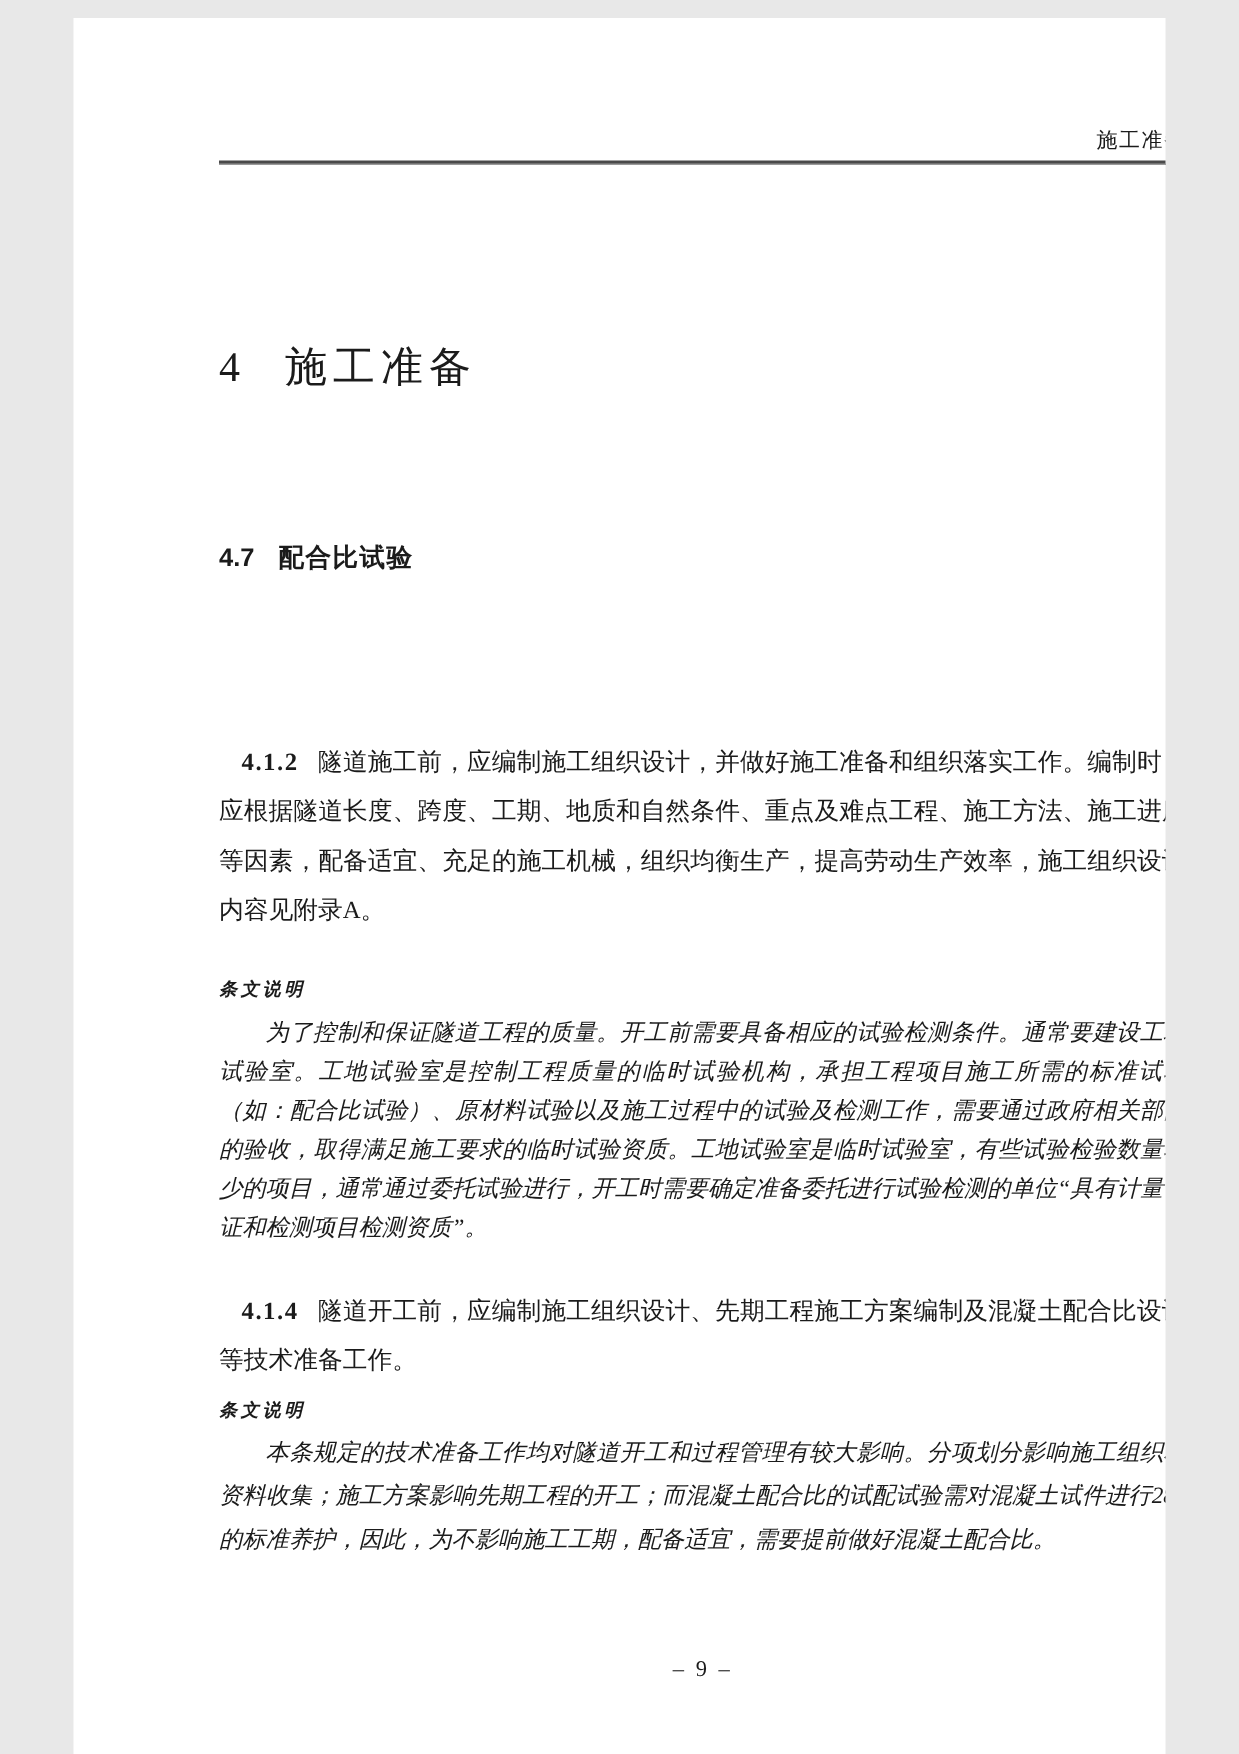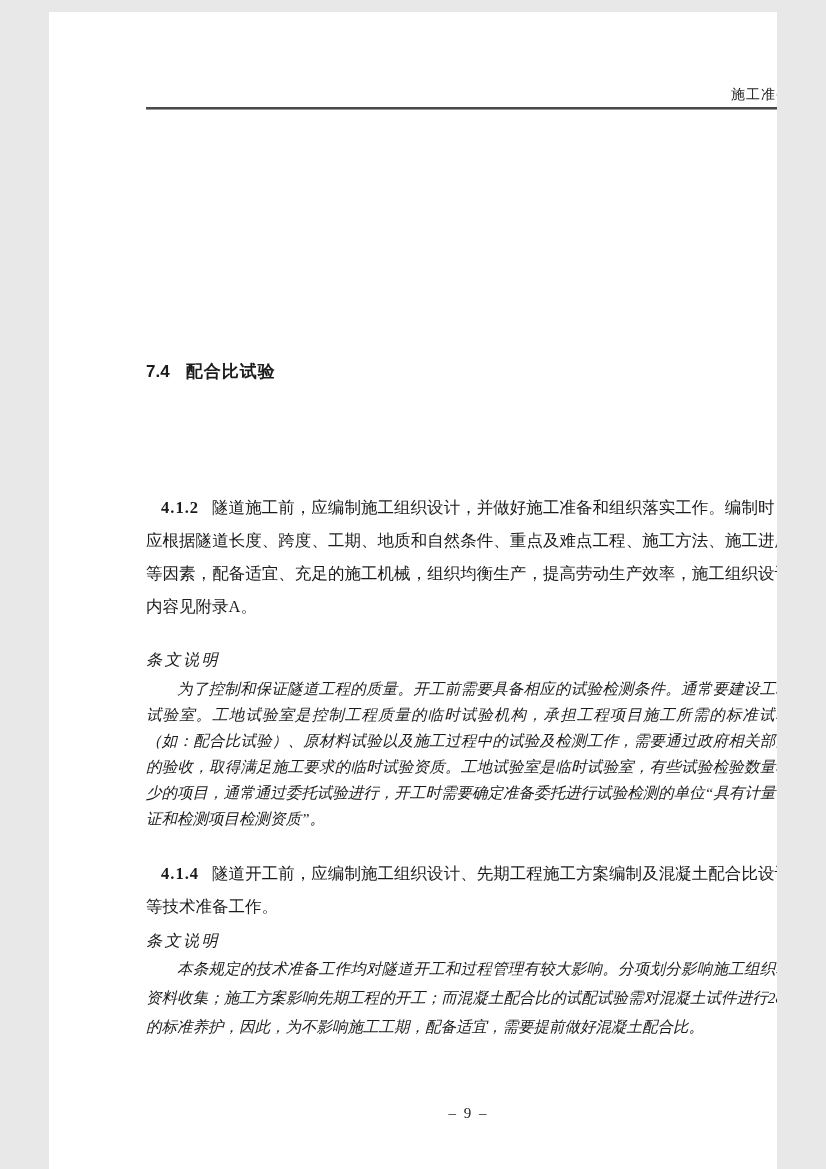--- a/index.html
+++ b/index.html
@@ -58,22 +58,22 @@
   .clause .cnum {
     font-weight: bold;
     margin-right: 13px;
     letter-spacing: 1px;
   }
   .clause-1 { top: 383px; }
   .clause-2 { top: 479px; }
   .clause-3 { top: 591px; }
   .clause-4 { top: 845px; }
   .expl-head {
-    font-size: 16px;
-    font-weight: normal;
+    font-size: 12px;
+    font-weight: bold;
     font-style: italic;
     letter-spacing: 2.5px;
     line-height: 21px;
   }
   .expl-head-1 { top: 637px; }
   .expl-head-2 { top: 918px; }
   .expl {
     font-size: 15.5px;
     font-style: italic;
     text-align: justify;
@@ -93,23 +93,26 @@
 <body>
 
 <div class="page">
 
   <div class="abs running-header">
     <span>施工准备</span>
   </div>
 
   <div class="abs header-rule"></div>
 
+  <h1 class="abs chapter">
+    <span class="ch-num">4</span><span class="ch-title">施工准备</span>
+  </h1>
 
   <h2 class="abs section">
-    <span class="sec-num">7.4</span><span class="sec-title">配合比试验</span>
+    <span class="sec-num">4.7</span><span class="sec-title">配合比试验</span>
   </h2>
 
 
   <p class="abs clause clause-2">
     <span class="cnum">4.1.2</span><span>隧道施工前，应编制施工组织设计，并做好施工准备和组织落实工作。编制时，应根据隧道长度、跨度、工期、地质和自然条件、重点及难点工程、施工方法、施工进度等因素，配备适宜、充足的施工机械，组织均衡生产，提高劳动生产效率，施工组织设计内容见附录A。</span>
   </p>
 
 
   <div class="abs expl-head expl-head-1">条文说明</div>
 

